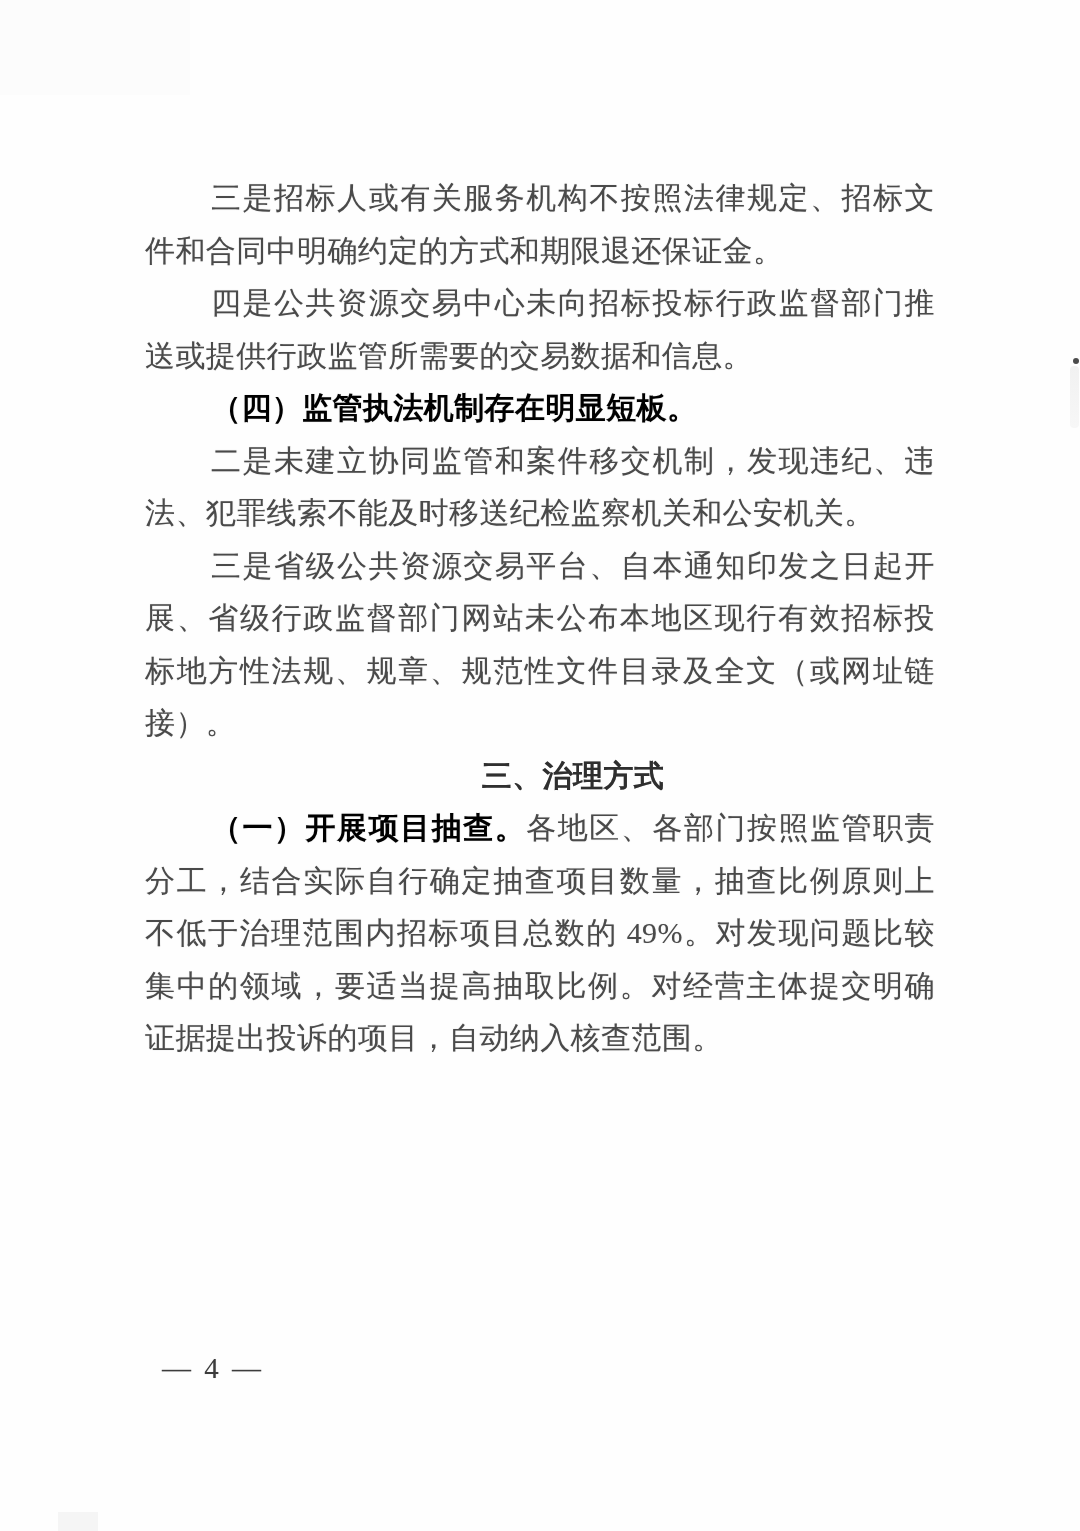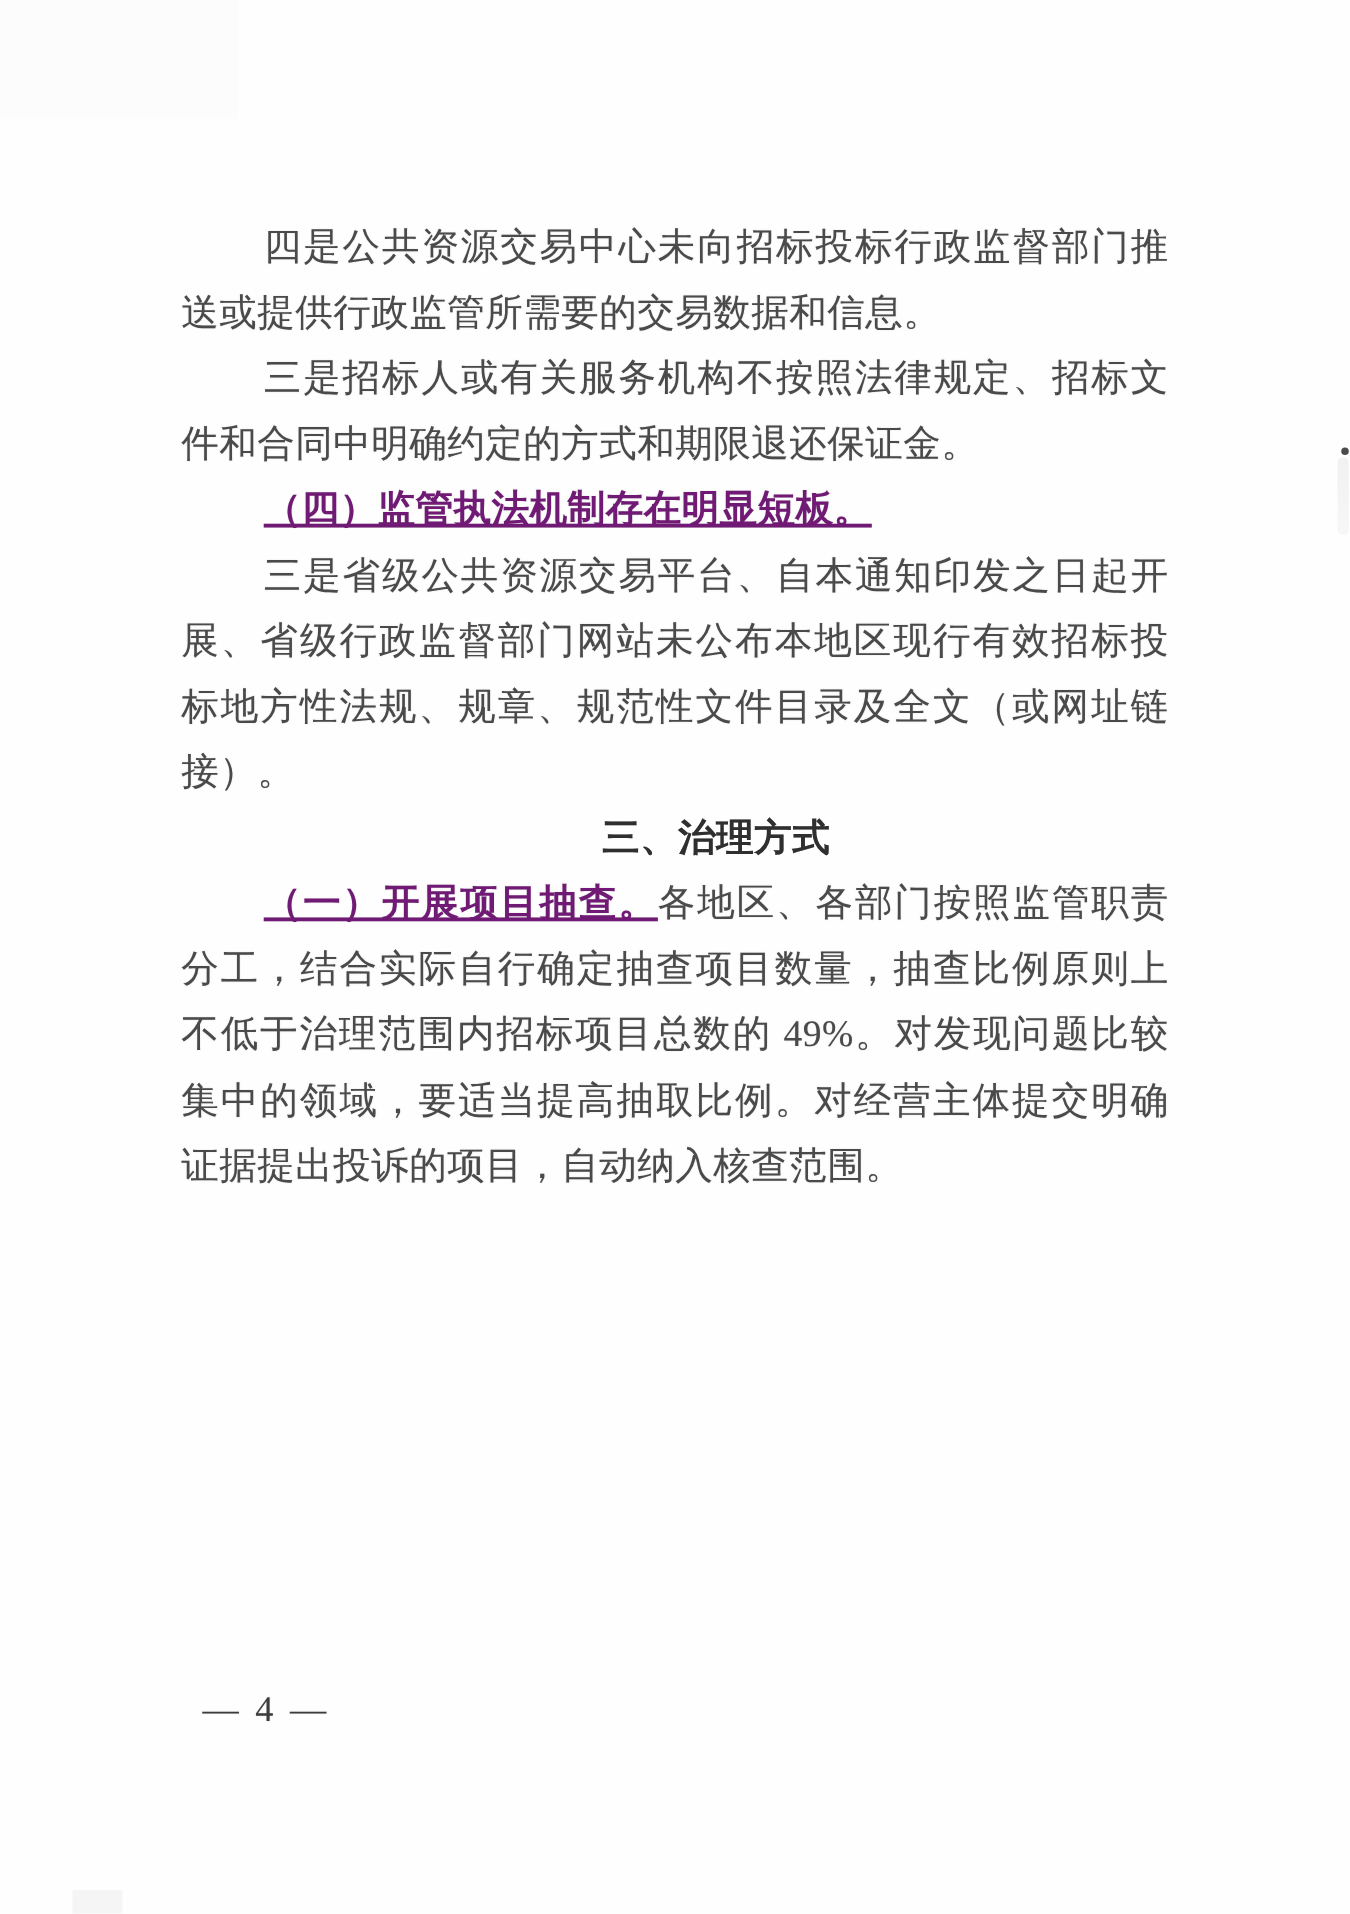--- a/index.html
+++ b/index.html
@@ -24,22 +24,21 @@
     letter-spacing: 0.4px;
     text-shadow: 0 0 1px rgba(100,100,100,0.35);
   }
   .para {
     text-indent: 2.2em;
     text-align: justify;
     text-justify: inter-ideograph;
   }
   .para .lead {
     font-weight: 700;
-    color: #701a75;
-    text-decoration: underline;
+    color: #000000;
   }
   .section-heading {
     font-family: "Liberation Sans", "DejaVu Sans", sans-serif;
     font-weight: 700;
     color: #2f2f2f;
     text-align: center;
     text-shadow: 0 0 0.5px rgba(60,60,60,0.4);
   }
   .footer-pagenum {
     position: absolute;
@@ -72,23 +71,24 @@
     background: #f5f5f5;
   }
 </style>
 </head>
 <body>
 
 <div class="page">
   <div class="corner-tint"></div>
 
   <div class="doc-body">
+      <p class="para"><span>三是招标人或有关服务机构不按照法律规定、招标文件和合同中明确约定的方式和期限退还保证金。</span></p>
       <p class="para"><span>四是公共资源交易中心未向招标投标行政监督部门推送或提供行政监管所需要的交易数据和信息。</span></p>
-      <p class="para"><span>三是招标人或有关服务机构不按照法律规定、招标文件和合同中明确约定的方式和期限退还保证金。</span></p>
       <p class="para"><span class="lead">（四）监管执法机制存在明显短板。</span></p>
+      <p class="para"><span>二是未建立协同监管和案件移交机制，发现违纪、违法、犯罪线索不能及时移送纪检监察机关和公安机关。</span></p>
       <p class="para"><span>三是省级公共资源交易平台、自本通知印发之日起开展、省级行政监督部门网站未公布本地区现行有效招标投标地方性法规、规章、规范性文件目录及全文（或网址链接）。</span></p>
       <p class="para section-heading"><span>三、治理方式</span></p>
       <p class="para"><span class="lead">（一）开展项目抽查。</span><span>各地区、各部门按照监管职责分工，结合实际自行确定抽查项目数量，抽查比例原则上不低于治理范围内招标项目总数的 49%。对发现问题比较集中的领域，要适当提高抽取比例。对经营主体提交明确证据提出投诉的项目，自动纳入核查范围。</span></p>
     </div>
 
   <div class="footer-pagenum">— 4 —</div>
 
   <div class="edge-dot"></div>
   <div class="edge-smudge"></div>
   <div class="bottom-smudge"></div>

